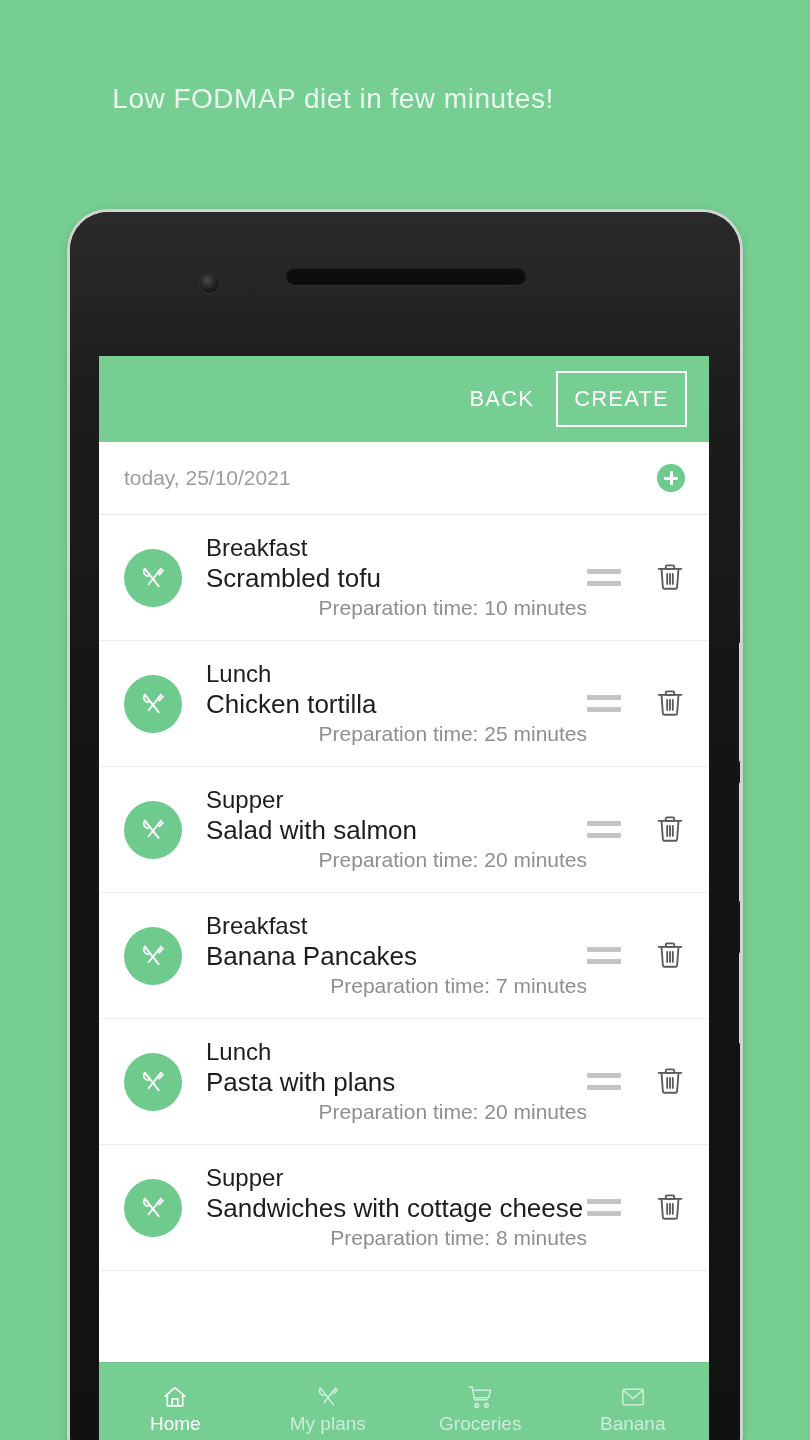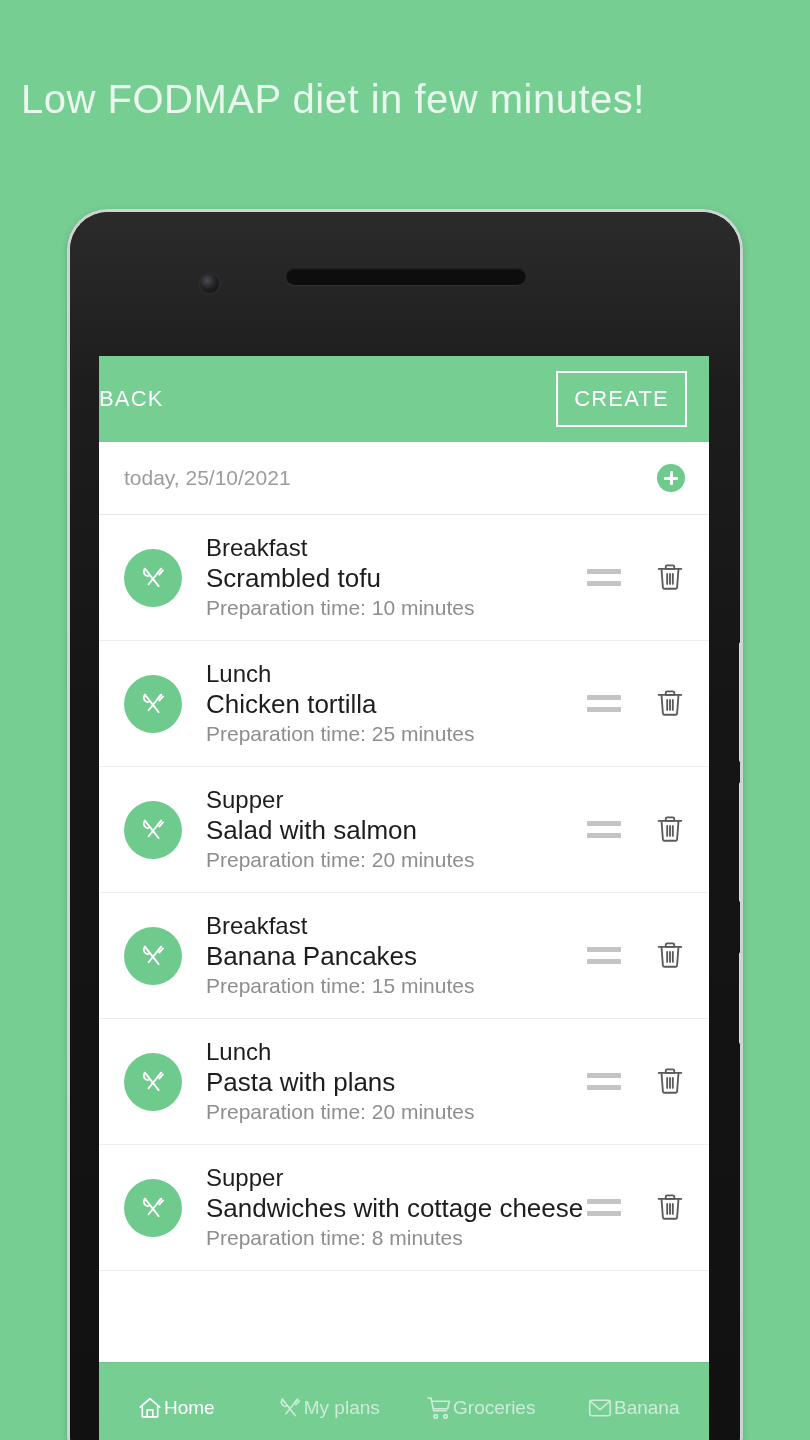--- a/index.html
+++ b/index.html
@@ -9,21 +9,21 @@
     font-family: "Liberation Sans", sans-serif;
   }
   body { background: #76CE93; position: relative; }
 
   
   .headline {
     position: absolute;
     top: 72px; left: 0; width: 666px;
     text-align: center;
     color: #EAF7EE;
-    font-size: 40px;
+    font-size: 28px;
     font-weight: 400;
     letter-spacing: 0.5px;
     line-height: 54px;
   }
 
   
   .phone {
     position: absolute;
     left: 70px; top: 212px;
     width: 670px; height: 1240px;
@@ -63,23 +63,22 @@
     position: absolute;
     left: 29px; top: 144px;
     width: 610px; height: 1096px;
     background: #ffffff;
     overflow: hidden;
   }
 
   
   .appbar {
     height: 86px; background: #76CE93;
-    display: flex; align-items: center; justify-content: space-between;
+    display: flex; align-items: center; justify-content: flex-end;
     padding: 0 22px 0 0;
-    gap: 24px;
   }
   .appbar-back {
     color: #ffffff; font-size: 22px; letter-spacing: 1.2px;
     margin-right: 22px; background: none; border: none;
     font-family: "Liberation Sans", sans-serif; cursor: pointer;
   }
   .appbar-create {
     color: #ffffff; font-size: 22px; letter-spacing: 1.2px;
     border: 2px solid #ffffff; background: none; cursor: pointer;
     padding: 13px 16px; font-family: "Liberation Sans", sans-serif;
@@ -114,21 +113,21 @@
     background: #fff;
   }
   .meal-icon {
     width: 58px; height: 58px; border-radius: 50%;
     background: #6ECB8D; flex: 0 0 auto;
     display: flex; align-items: center; justify-content: center;
   }
   .meal-text { flex: 1 1 auto; padding-left: 24px; min-width: 0; }
   .meal-title { font-size: 24px; color: #1d1d1d; line-height: 31px; }
   .meal-name  { font-size: 26px; color: #1d1d1d; line-height: 30px; }
-  .meal-prep  { font-size: 21px; color: #8e8e8e; line-height: 30px; }
+  .meal-prep  { font-size: 21px; color: #8e8e8e; line-height: 30px; text-align: right; }
 
   .drag-handle {
     width: 34px; flex: 0 0 auto; cursor: grab;
     display: flex; flex-direction: column; gap: 7px; margin-right: 32px;
   }
   .drag-handle span { display: block; height: 5px; background: #c4c4c4; border-radius: 1px; }
 
   .trash-btn {
     width: 34px; height: 40px; flex: 0 0 auto;
     background: none; border: none; cursor: pointer; padding: 0;
@@ -136,21 +135,21 @@
 
   
   .bottom-nav {
     position: absolute; left: 0; bottom: 0;
     width: 610px; height: 90px;
     background: #76CE93;
     display: flex; align-items: center;
     border-top: 1px solid rgba(0,0,0,.05);
   }
   .nav-item {
-    flex: 1 1 0; display: flex; flex-direction: row;
+    flex: 1 1 0; display: flex; flex-direction: column;
     align-items: center; justify-content: center; 
     cursor: pointer; background: none; border: none;
   }
   .nav-label {
     font-size: 19px; color: rgba(255,255,255,.62);
     font-family: "Liberation Sans", sans-serif;
   }
   .nav-item.active .nav-label { color: #ffffff; }
   .nav-icon { opacity: .62; height: 32px; display: flex; align-items: center; }
   .nav-item.active .nav-icon { opacity: 1; }
@@ -270,21 +269,21 @@
               <path d="M5.5 4.5 L16.5 18.5"></path>
               <path d="M18.5 4.5 L8.5 17"></path>
               <path d="M18.6 4.6 L15.6 8.0"></path>
               <path d="M20.0 5.9 L17.0 9.2"></path>
               <path d="M5.4 4.6 C4.2 6.4 4.6 8.6 6.3 9.9 C7.3 10.7 8.4 10.6 8.9 10.0"></path>
             </svg>
           </span>
           <div class="meal-text">
             <div class="meal-title">Breakfast</div>
             <div class="meal-name">Banana Pancakes</div>
-            <div class="meal-prep">Preparation time: 15 minutes</div>
+            <div class="meal-prep">Preparation time: 7 minutes</div>
           </div>
           <span class="drag-handle">
             <span></span>
             <span></span>
           </span>
           <button class="trash-btn"><svg width="34" height="34" viewBox="0 0 24 24" fill="none" stroke="#5a5a5a" stroke-width="1.3" stroke-linecap="round" stroke-linejoin="round">
               <path d="M4 7 H20"></path>
               <path d="M10 4.5 H14 A1 1 0 0 1 15 5.5 V7 H9 V5.5 A1 1 0 0 1 10 4.5 Z"></path>
               <path d="M6 7 L7 20.2 A1 1 0 0 0 8 21 H16 A1 1 0 0 0 17 20.2 L18 7"></path>
               <path d="M10 10.5 V17.6"></path>

